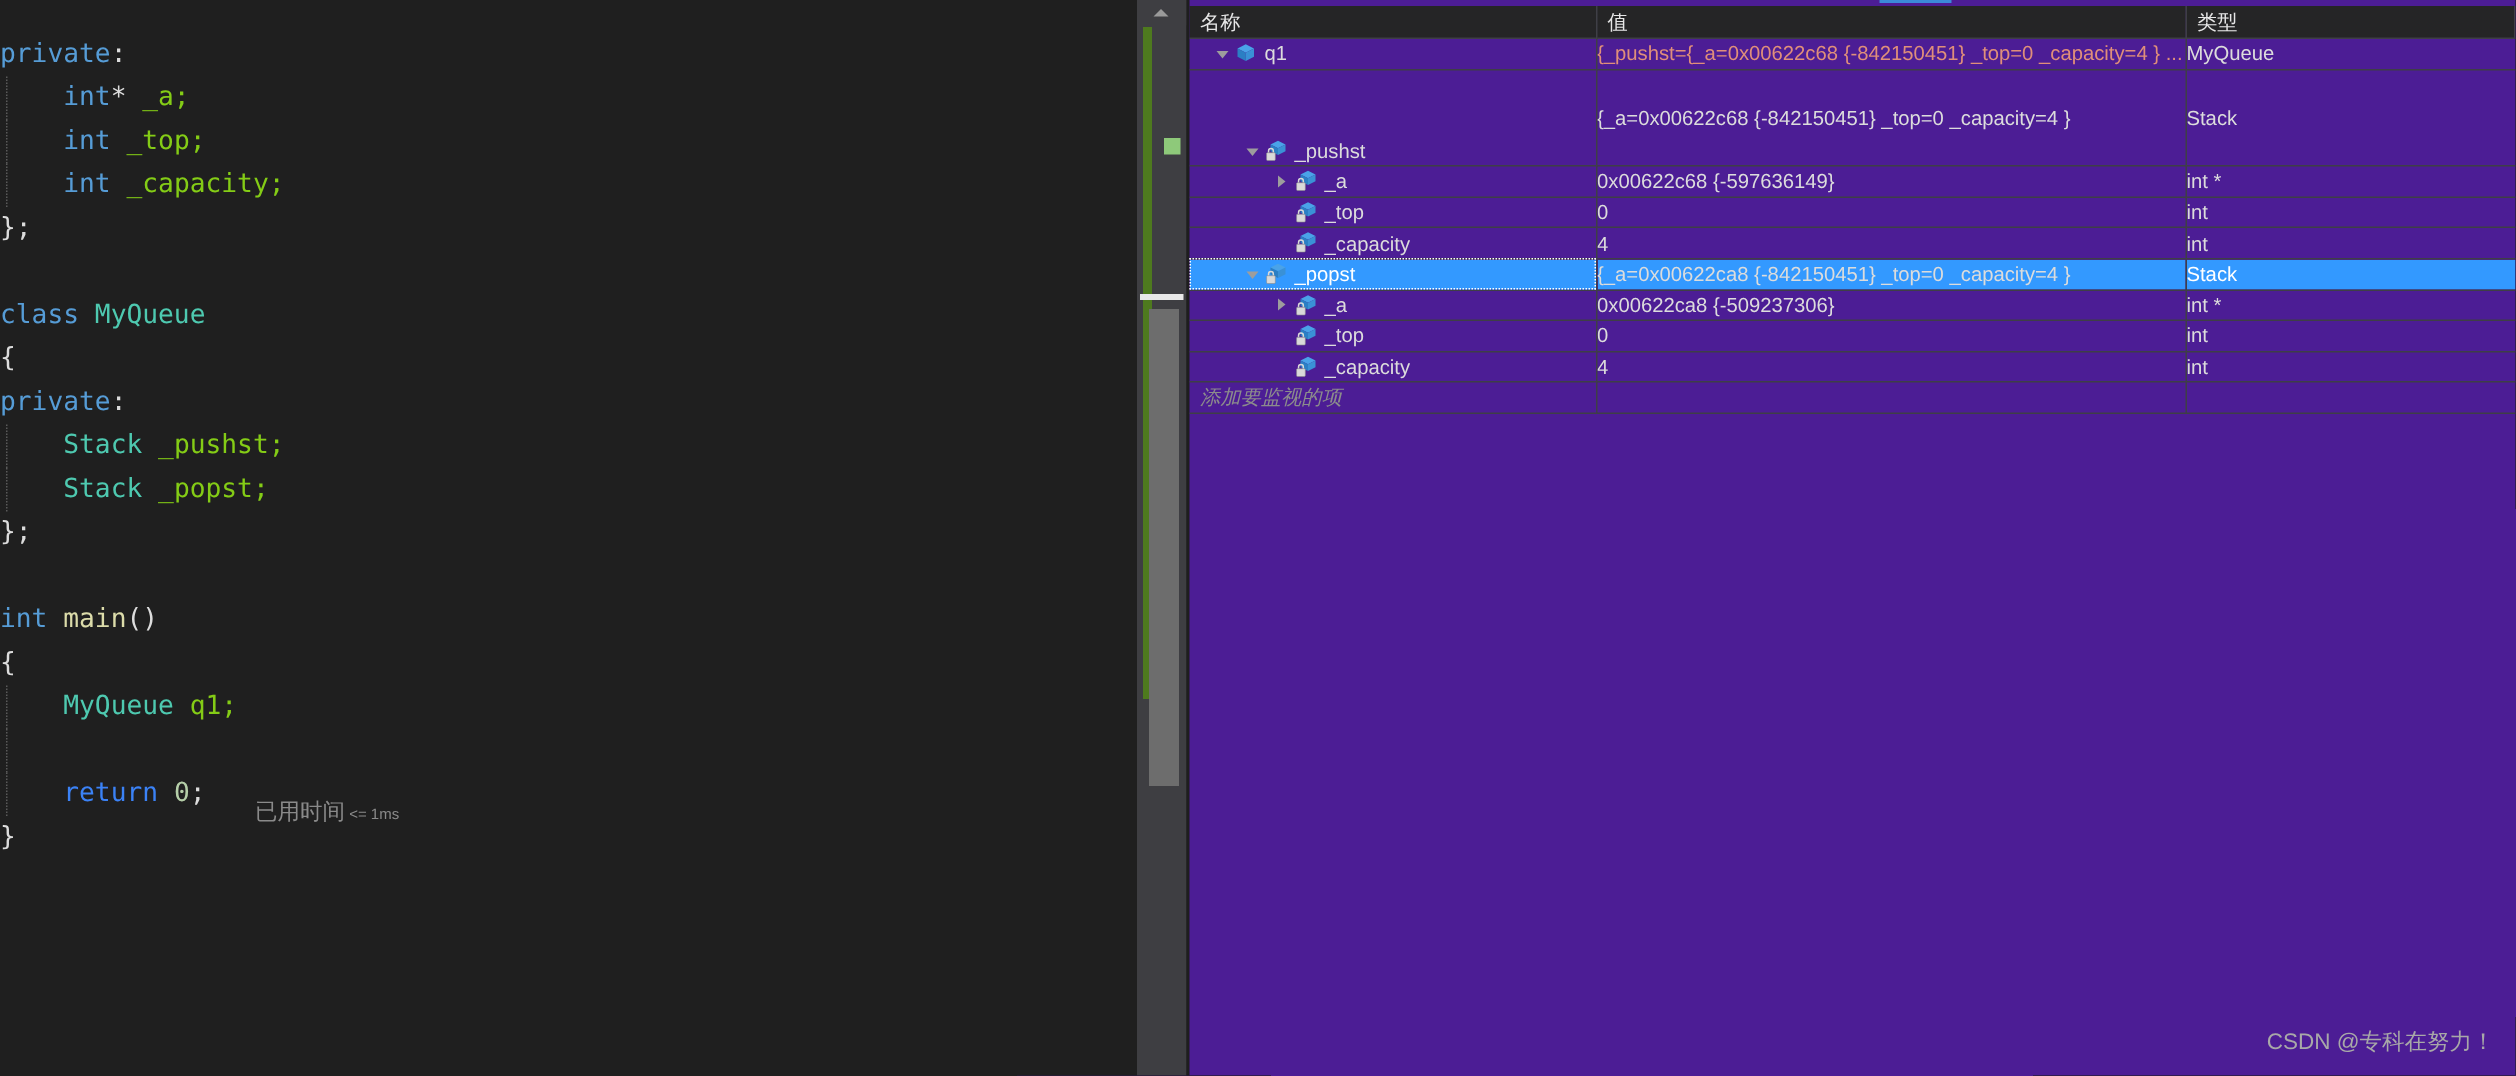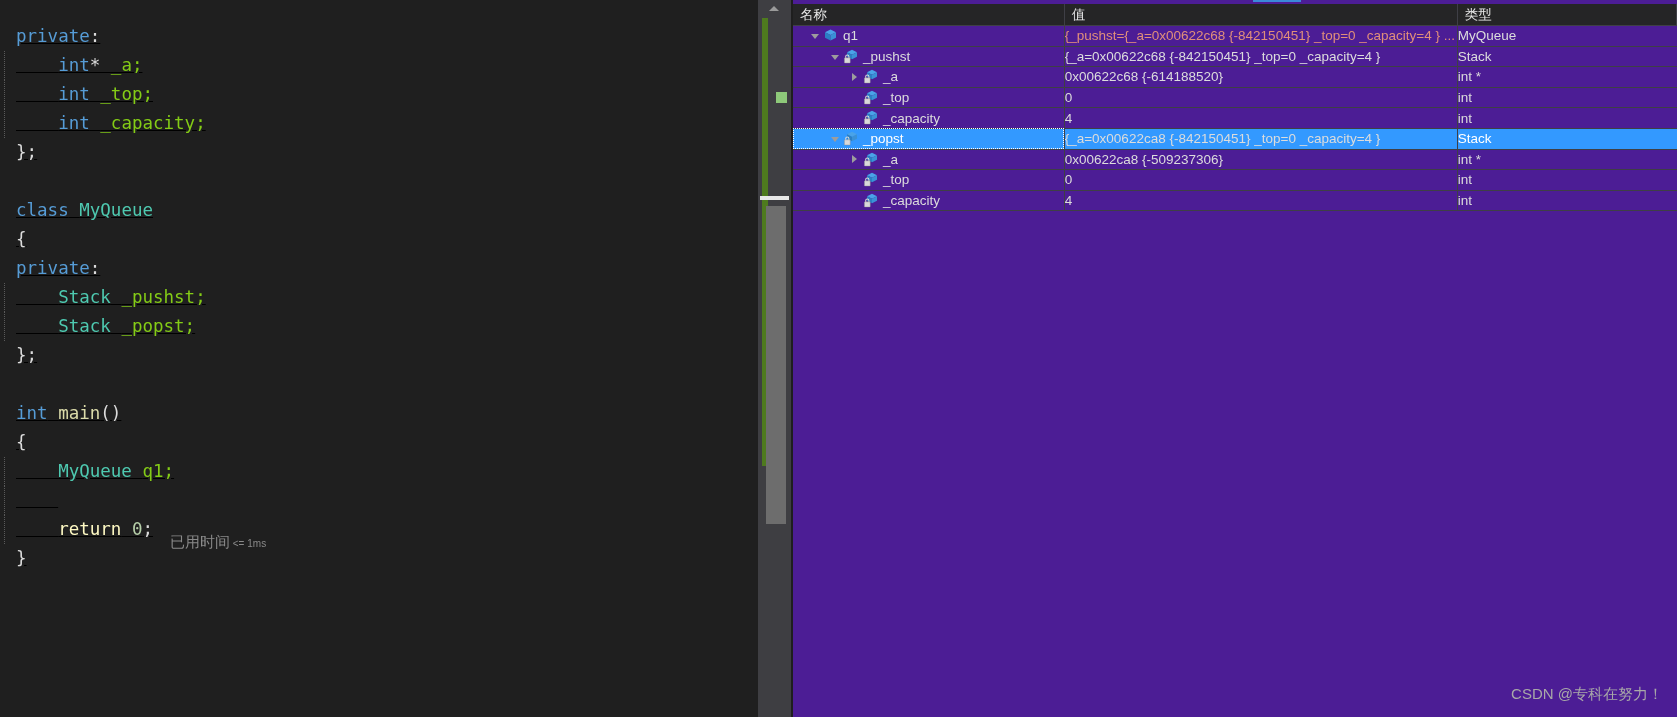--- a/index.html
+++ b/index.html
@@ -12,26 +12,26 @@
   
   #editor{
     position:absolute;left:0;top:0;width:758px;height:717px;
     background:#1f1f1f;overflow:hidden;
   }
   .code{
     position:absolute;left:0;top:22px;width:758px;
     font-family:"DejaVu Sans Mono","Liberation Mono",monospace;
     font-size:17.5px;line-height:29px;white-space:pre;
   }
-  .ln{height:29px;position:relative;padding-left:16px;text-decoration:underline;}
+  .ln{height:29px;position:relative;padding-left:0px;}
   .kw{color:#569cd6;}
   .typ{color:#4ec9b0;}
   .id{color:#dcdcaa;}
   .pl{color:#84cc16;}
-  .ctl{color:#fef9c3;}
+  .ctl{color:#3b82f6;}
   .num{color:#b5cea8;}
   .punc{color:#dcdcdc;}
   .guide{
     position:absolute;top:0;height:29px;width:1px;
     border-left:1px dotted #5a5a5a;
   }
   .elapsed{
     position:absolute;
     font-family:"Liberation Sans",sans-serif;
     font-size:11px;color:#8a8a8a;letter-spacing:0px;
@@ -209,21 +209,21 @@
                 </svg>
               </span>
               <span class="nm-label">q1</span>
             </div>
           </td>
           <td class="cell-value"><span class="val-changed">{_pushst={_a=0x00622c68 {-842150451} _top=0 _capacity=4 } ...</span></td>
           <td class="cell-type">MyQueue</td>
         </tr>
         <tr>
           <td class="cell-name">
-            <div class="name-inner" style="padding-left: 34px;">
+            <div class="name-inner" style="padding-left: 34px; margin-top: 44px;">
               <span class="expander">
                 <span class="tri-down"></span>
               </span>
               <span class="ico">
                 <svg width="15" height="15" viewBox="0 0 15 15">
                   <polygon points="9,0.8 14,3.3 9,5.8 4,3.3" fill="#4aa3e8"></polygon>
                   <polygon points="4,3.3 9,5.8 9,10.3 4,7.8" fill="#2b7fc4"></polygon>
                   <polygon points="14,3.3 9,5.8 9,10.3 14,7.8" fill="#3a91d6"></polygon>
                   <path d="M2.2 7.6 a2.1 2.1 0 0 1 4.2 0 v1.3 h-1 v-1.3 a1.1 1.1 0 0 0 -2.2 0 v1.3 h-1 z" fill="#d9d9d9"></path>
                   <rect x="1.4" y="8.8" width="5.8" height="5.2" rx="0.6" fill="#d9d9d9" stroke="#8c8c8c" stroke-width="0.4"></rect>
@@ -246,21 +246,21 @@
                   <polygon points="9,0.8 14,3.3 9,5.8 4,3.3" fill="#4aa3e8"></polygon>
                   <polygon points="4,3.3 9,5.8 9,10.3 4,7.8" fill="#2b7fc4"></polygon>
                   <polygon points="14,3.3 9,5.8 9,10.3 14,7.8" fill="#3a91d6"></polygon>
                   <path d="M2.2 7.6 a2.1 2.1 0 0 1 4.2 0 v1.3 h-1 v-1.3 a1.1 1.1 0 0 0 -2.2 0 v1.3 h-1 z" fill="#d9d9d9"></path>
                   <rect x="1.4" y="8.8" width="5.8" height="5.2" rx="0.6" fill="#d9d9d9" stroke="#8c8c8c" stroke-width="0.4"></rect>
                 </svg>
               </span>
               <span class="nm-label">_a</span>
             </div>
           </td>
-          <td class="cell-value"><span class="val-normal">0x00622c68 {-614188520}</span></td>
+          <td class="cell-value"><span class="val-normal">0x00622c68 {-597636149}</span></td>
           <td class="cell-type">int *</td>
         </tr>
         <tr>
           <td class="cell-name">
             <div class="name-inner" style="padding-left: 54px;">
               <span class="expander"></span>
               <span class="ico">
                 <svg width="15" height="15" viewBox="0 0 15 15">
                   <polygon points="9,0.8 14,3.3 9,5.8 4,3.3" fill="#4aa3e8"></polygon>
                   <polygon points="4,3.3 9,5.8 9,10.3 4,7.8" fill="#2b7fc4"></polygon>
@@ -366,18 +366,23 @@
                   <polygon points="14,3.3 9,5.8 9,10.3 14,7.8" fill="#3a91d6"></polygon>
                   <path d="M2.2 7.6 a2.1 2.1 0 0 1 4.2 0 v1.3 h-1 v-1.3 a1.1 1.1 0 0 0 -2.2 0 v1.3 h-1 z" fill="#d9d9d9"></path>
                   <rect x="1.4" y="8.8" width="5.8" height="5.2" rx="0.6" fill="#d9d9d9" stroke="#8c8c8c" stroke-width="0.4"></rect>
                 </svg>
               </span>
               <span class="nm-label">_capacity</span>
             </div>
           </td>
           <td class="cell-value"><span class="val-normal">4</span></td>
           <td class="cell-type">int</td>
+        </tr>
+        <tr class="addwatch">
+          <td class="cell-name">添加要监视的项</td>
+          <td class="cell-value"></td>
+          <td class="cell-type"></td>
         </tr>
       </tbody>
   </table>
 </div>
 
 <div id="watermark">CSDN @专科在努力！</div>
 
 </body></html>

